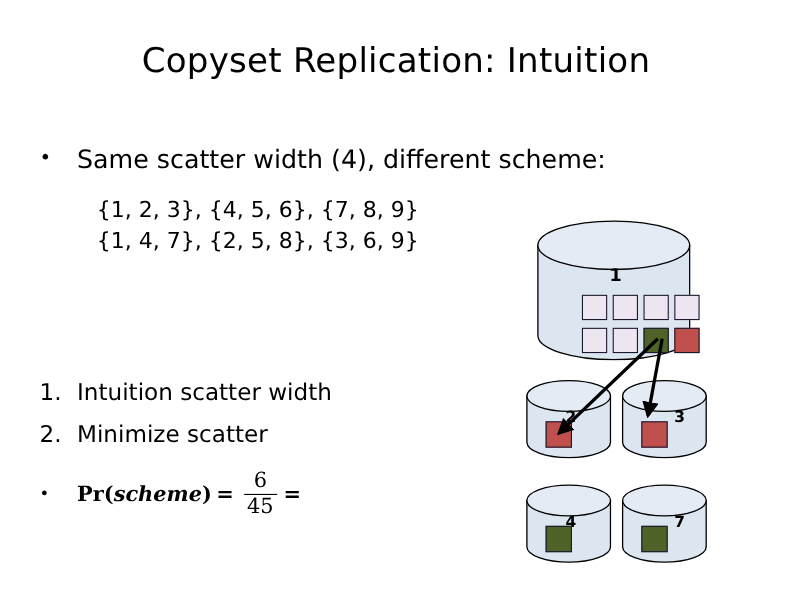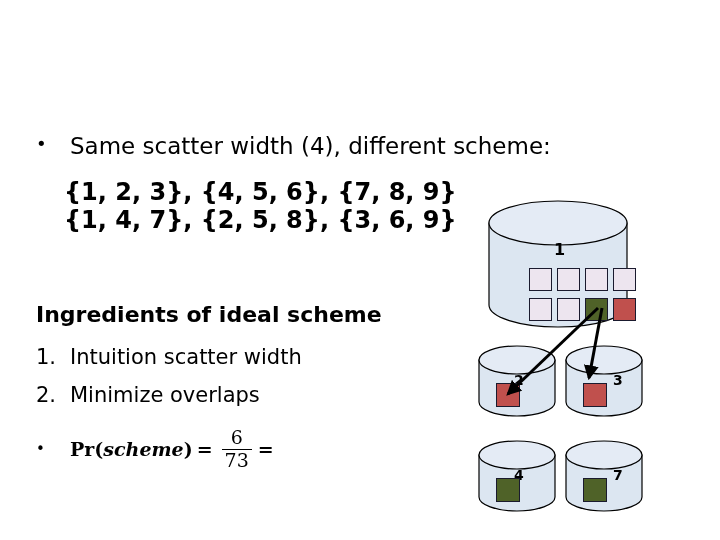--- a/index.html
+++ b/index.html
@@ -50,25 +50,24 @@
     line-height: 1.35;
   }
   .body-bullet .bullet-text {
     flex: 1 1 auto;
     white-space: nowrap;
     margin-left: 12px;
   }
 
   .set-line {
     position: absolute;
-    left: 64px;
-    font-size: 24px;
+    left: 88px;
+    font-size: 20px;
     line-height: 1.2;
     white-space: nowrap;
-    font-weight: bold;
   }
   #set-line-1 { top: 178px; }
   #set-line-2 { top: 206px; }
 
   #ingredients-heading {
     position: absolute;
     left: 36px;
     top: 302px;
     font-size: 22px;
     font-weight: bold;
@@ -154,49 +153,49 @@
     width: 200px; height: 330px;
     z-index: 4;
     pointer-events: none;
   }
 </style>
 </head>
 <body>
 
 <div id="slide">
 
+  <div id="slide-title">Copyset Replication: Intuition</div>
 
   <div class="body-bullet">
     <span class="bullet-dot">•</span>
     <span class="bullet-text">Same scatter width (4), different scheme:</span>
   </div>
 
   <div id="set-line-1" class="set-line">{1, 2, 3}, {4, 5, 6}, {7, 8, 9}</div>
   <div id="set-line-2" class="set-line">{1, 4, 7}, {2, 5, 8}, {3, 6, 9}</div>
 
-  <div id="ingredients-heading">Ingredients of ideal scheme</div>
 
   <div id="num-item-1" class="numbered-item">
     <span class="num">1.</span>
     <span>Intuition scatter width</span>
   </div>
   <div id="num-item-2" class="numbered-item">
     <span class="num">2.</span>
-    <span>Minimize overlaps</span>
+    <span>Minimize scatter</span>
   </div>
 
   <div id="equation-row">
     <span class="bullet-dot-eq">•</span>
     <span class="eq-part">Pr(</span>
     <span class="eq-part eq-italic">scheme</span>
     <span class="eq-part">)</span>
     <span class="eq-part" style="margin:0 4px;">=</span>
     <span class="fraction">
       <span class="numer">6</span>
-      <span class="denom">73</span>
+      <span class="denom">45</span>
     </span>
     <span class="eq-part" style="margin:0 4px 0 1px;">=</span>
   </div>
 
   <div id="diagram">
     <div id="cylinders-layer">
         <div class="cylinder" style="left: 26px; top: 10px; width: 140px; height: 128px;">
           <svg class="cyl-svg" width="140" height="128" viewBox="0 0 140 128">
             <path d="M 1,23 L 1,105 A 69,22 0 0 0 139,105 L 139,23 Z" fill="#DCE6F1" stroke="#000000" stroke-width="1.2"></path>
             <ellipse cx="70" cy="23" rx="69" ry="22" fill="#E4EBF5" stroke="#000000" stroke-width="1.2"></ellipse>

